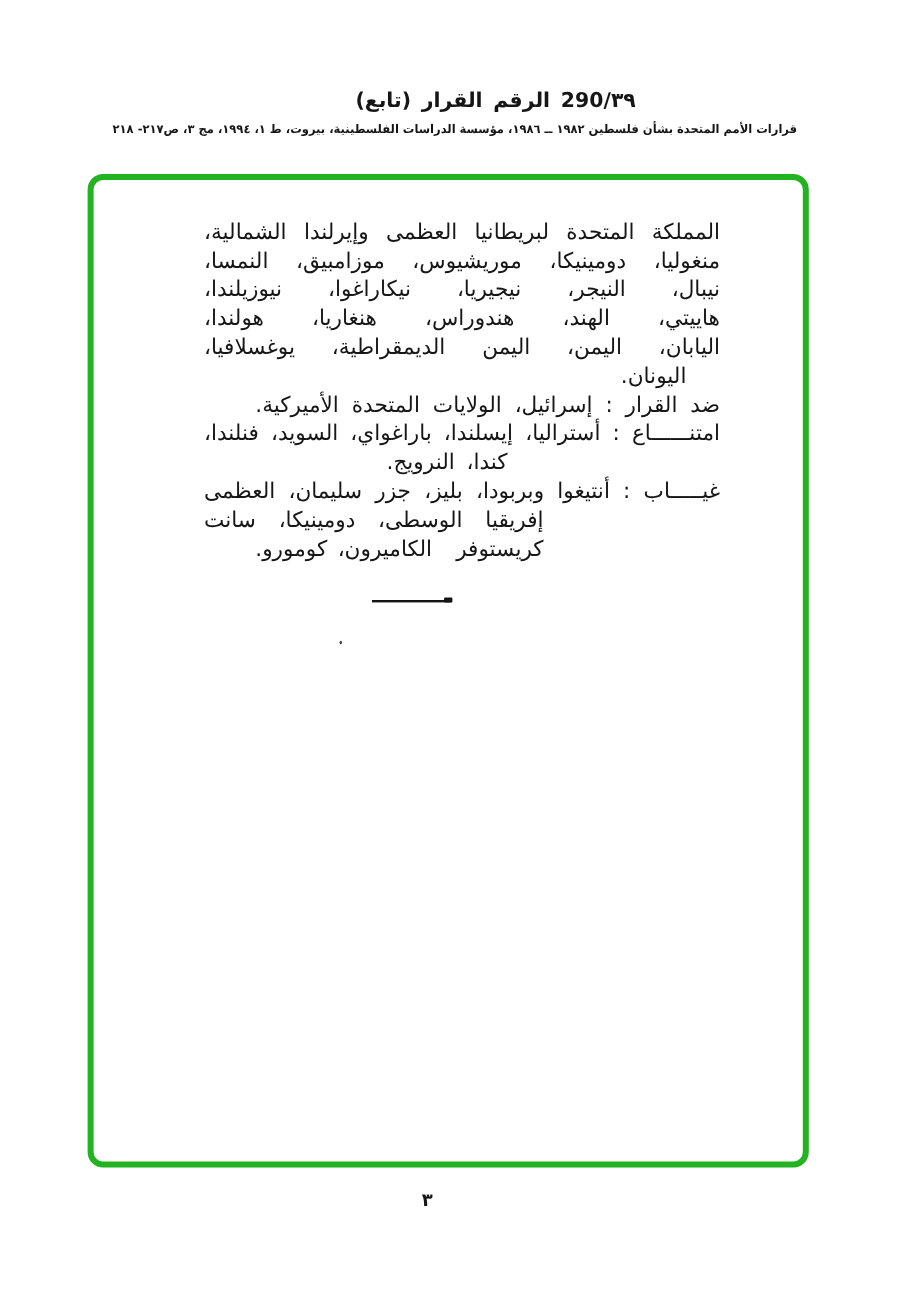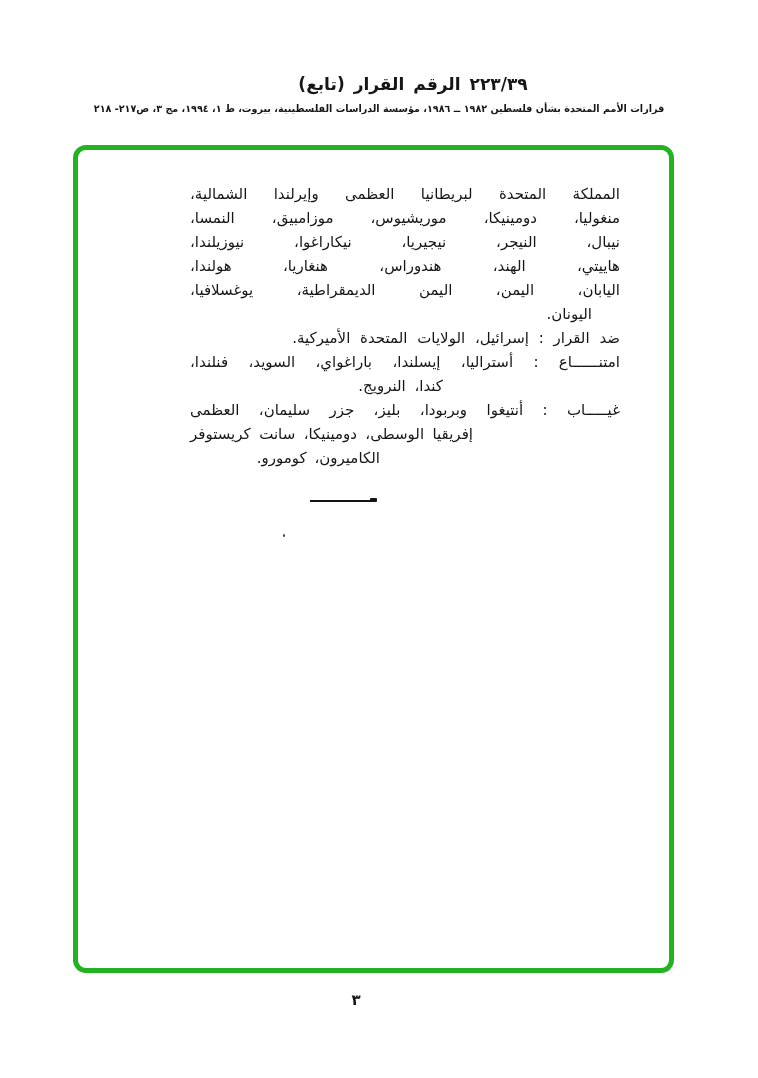--- a/index.html
+++ b/index.html
@@ -18,21 +18,21 @@
     direction:rtl;font-weight:bold;font-size:10px;white-space:nowrap;
     transform:scaleX(.96);
   }
   .content-frame{
     position:absolute;left:73px;top:145px;width:601px;height:828px;
     box-sizing:border-box;border:5px solid #22b222;border-radius:13px;
     background:transparent;
   }
   .textcol{
     position:absolute;left:170px;top:182px;width:430px;
-    direction:rtl;font-size:15px;line-height:24px;margin-left:20px;
+    direction:rtl;font-size:18px;line-height:24px;
   }
   .line{
     text-align:justify;text-align-last:justify;
     height:24px;overflow:visible;
   }
   .line.right-natural{
     text-align:right;text-align-last:right;word-spacing:5px;
   }
   .line.greece{
     text-align:right;text-align-last:right;margin-right:28px;word-spacing:2px;
@@ -63,21 +63,21 @@
     font-weight:bold;font-size:15px;transform:translateX(-23px);
   }
 </style>
 </head>
 <body>
 
 <div class="title-row">
   <span>(تابع)</span>
   <span>القرار</span>
   <span>الرقم</span>
-  <span>٢٢٣/٣٩</span>
+  <span>290/٣٩</span>
 </div>
 
 <div class="subtitle">قرارات الأمم المتحدة بشأن فلسطين ١٩٨٢ ــ ١٩٨٦، مؤسسة الدراسات الفلسطينية، بيروت، ط ١، ١٩٩٤، مج ٣، ص٢١٧- ٢١٨</div>
 
 <div class="content-frame" style="border-color: rgb(34, 178, 34);"></div>
 
 <div class="textcol">
   <div class="line">المملكة المتحدة لبريطانيا العظمى وإيرلندا الشمالية،</div>
   <div class="line">منغوليا، دومينيكا، موريشيوس، موزامبيق، النمسا،</div>
   <div class="line">نيبال، النيجر، نيجيريا، نيكاراغوا، نيوزيلندا،</div>

